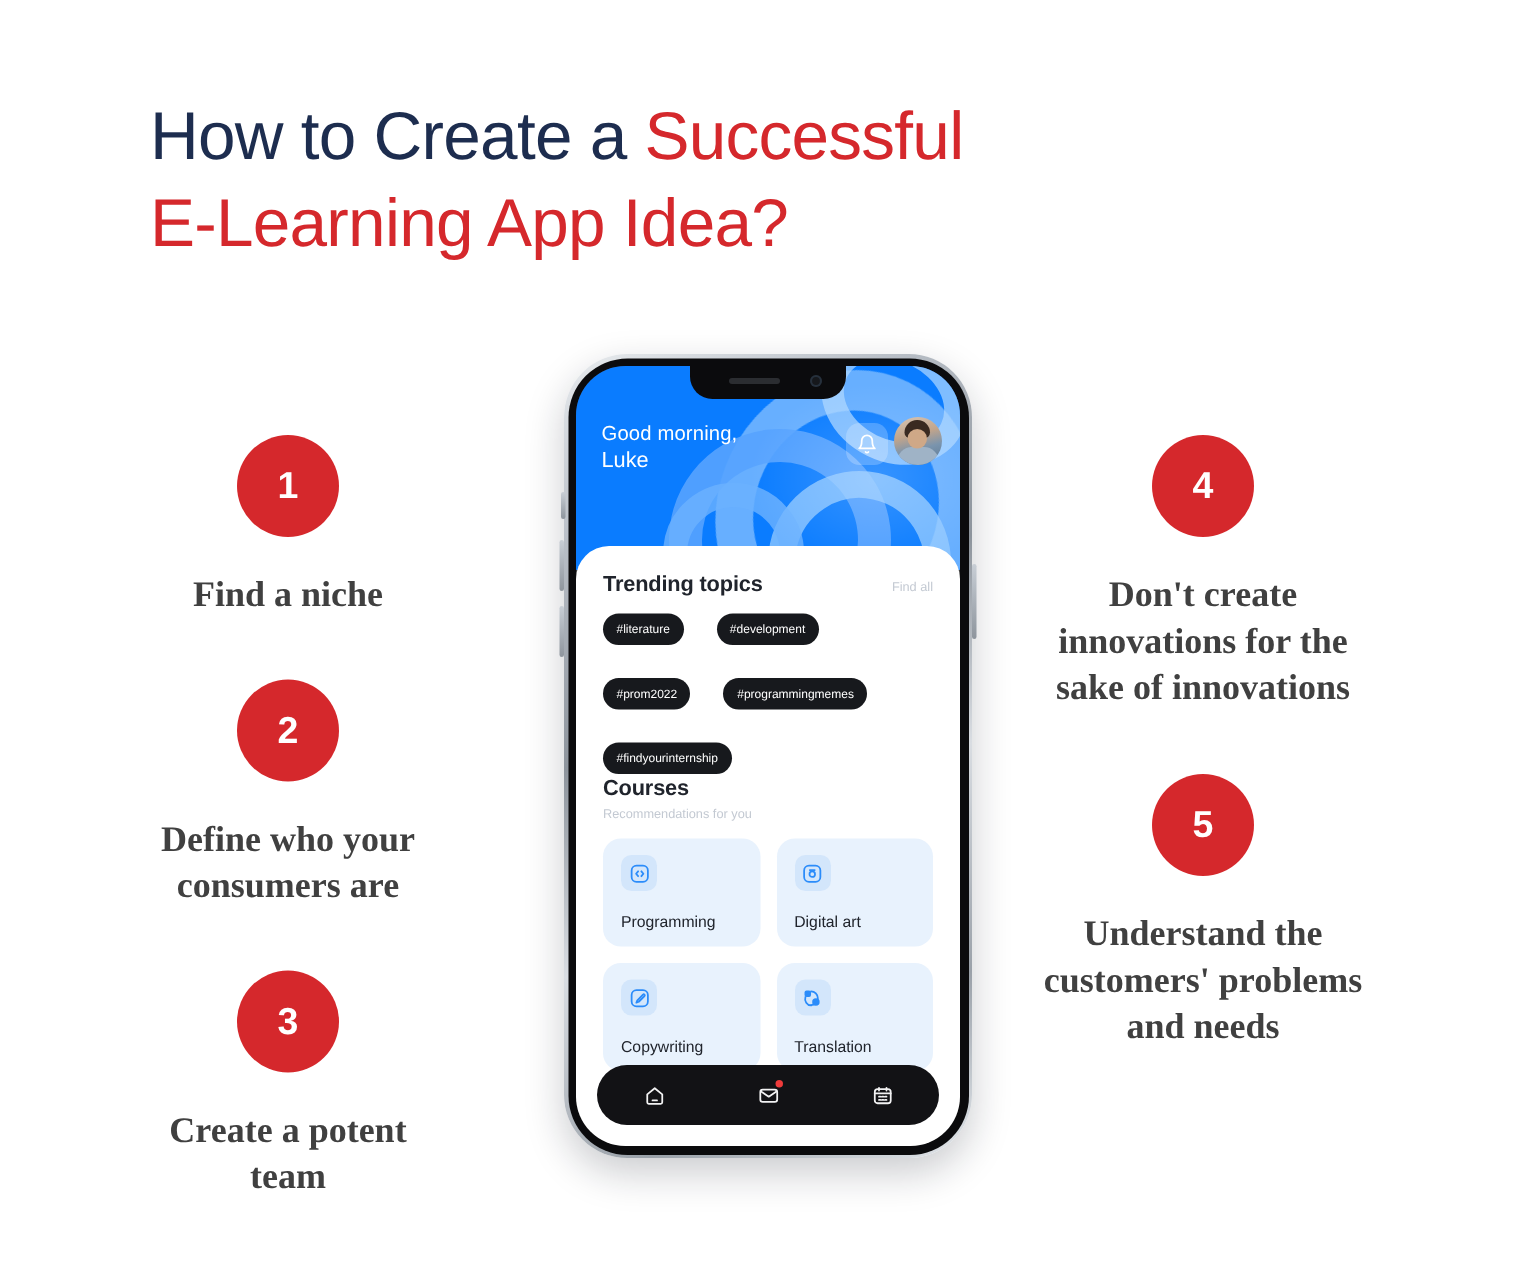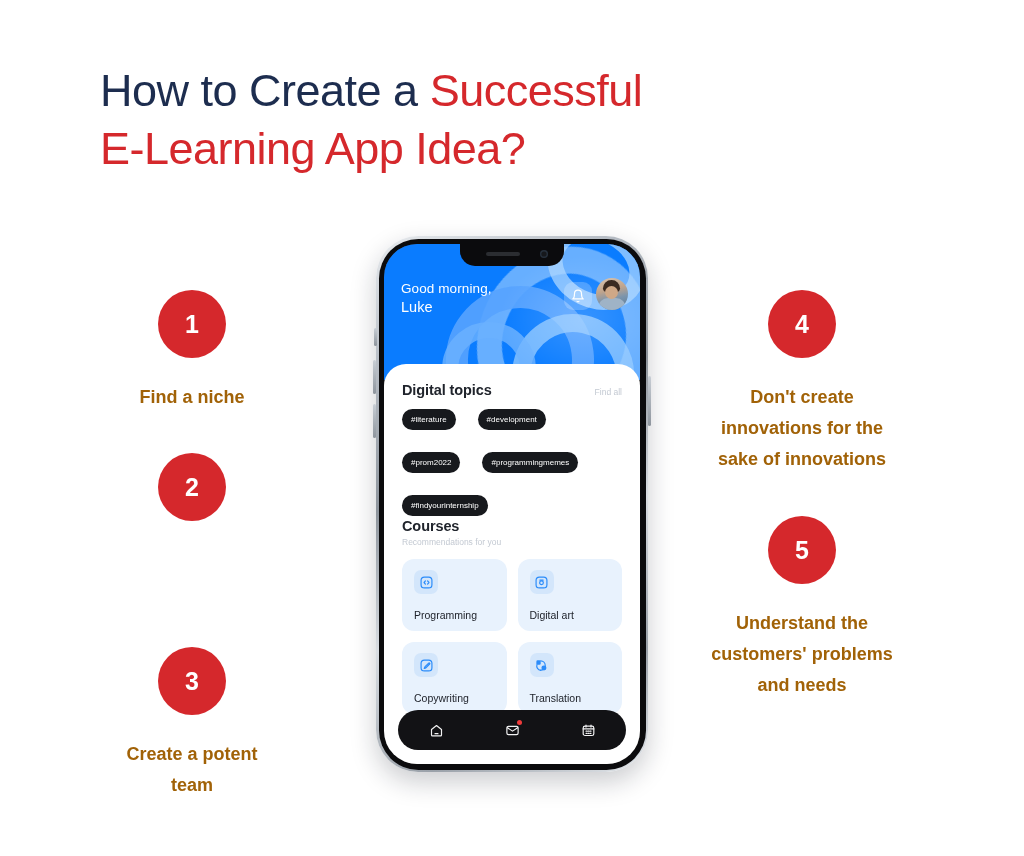--- a/index.html
+++ b/index.html
@@ -55,24 +55,25 @@
     color: #ffffff;
     font-size: 25px;
     font-weight: bold;
     line-height: 68px;
     text-align: center;
     margin: 0 auto;
     box-sizing: border-box;
   }
   .step-label {
     margin-top: 24px;
-    font-size: 18px;
+    font-size: 24px;
     font-weight: bold;
     line-height: 31px;
-    color: #a16207;
+    color: #404040;
+    font-family: Liberation Serif, serif;
   }
 
   
   .step-1 { top: 290px; }
   .step-2 { top: 453px; }
   .step-3 { top: 647px; }
   
   .step-4 { top: 290px; }
   .step-5 { top: 516px; }
 
@@ -395,20 +396,24 @@
 
   <div class="step step-1">
     <div class="step-badge">1</div>
     <div class="step-label">
       <div>Find a niche</div>
     </div>
   </div>
 
   <div class="step step-2">
     <div class="step-badge">2</div>
+    <div class="step-label">
+      <div>Define who your</div>
+      <div>consumers are</div>
+    </div>
   </div>
 
   <div class="step step-3">
     <div class="step-badge">3</div>
     <div class="step-label">
       <div>Create a potent</div>
       <div>team</div>
     </div>
   </div>
 
@@ -475,21 +480,21 @@
 
     <div class="avatar">
       <div class="avatar-body"></div>
       <div class="avatar-hair"></div>
       <div class="avatar-face"></div>
     </div>
 
     <div class="content-card">
 
       <div class="sec-head">
-        <div class="sec-title">Digital topics</div>
+        <div class="sec-title">Trending topics</div>
         <div class="sec-link">Find all</div>
       </div>
 
       <div class="tags">
         <span class="tag">#literature</span>
         <span class="tag">#development</span>
         <span class="tag">#prom2022</span>
         <span class="tag">#programmingmemes</span>
         <span class="tag">#findyourinternship</span>
       </div>

